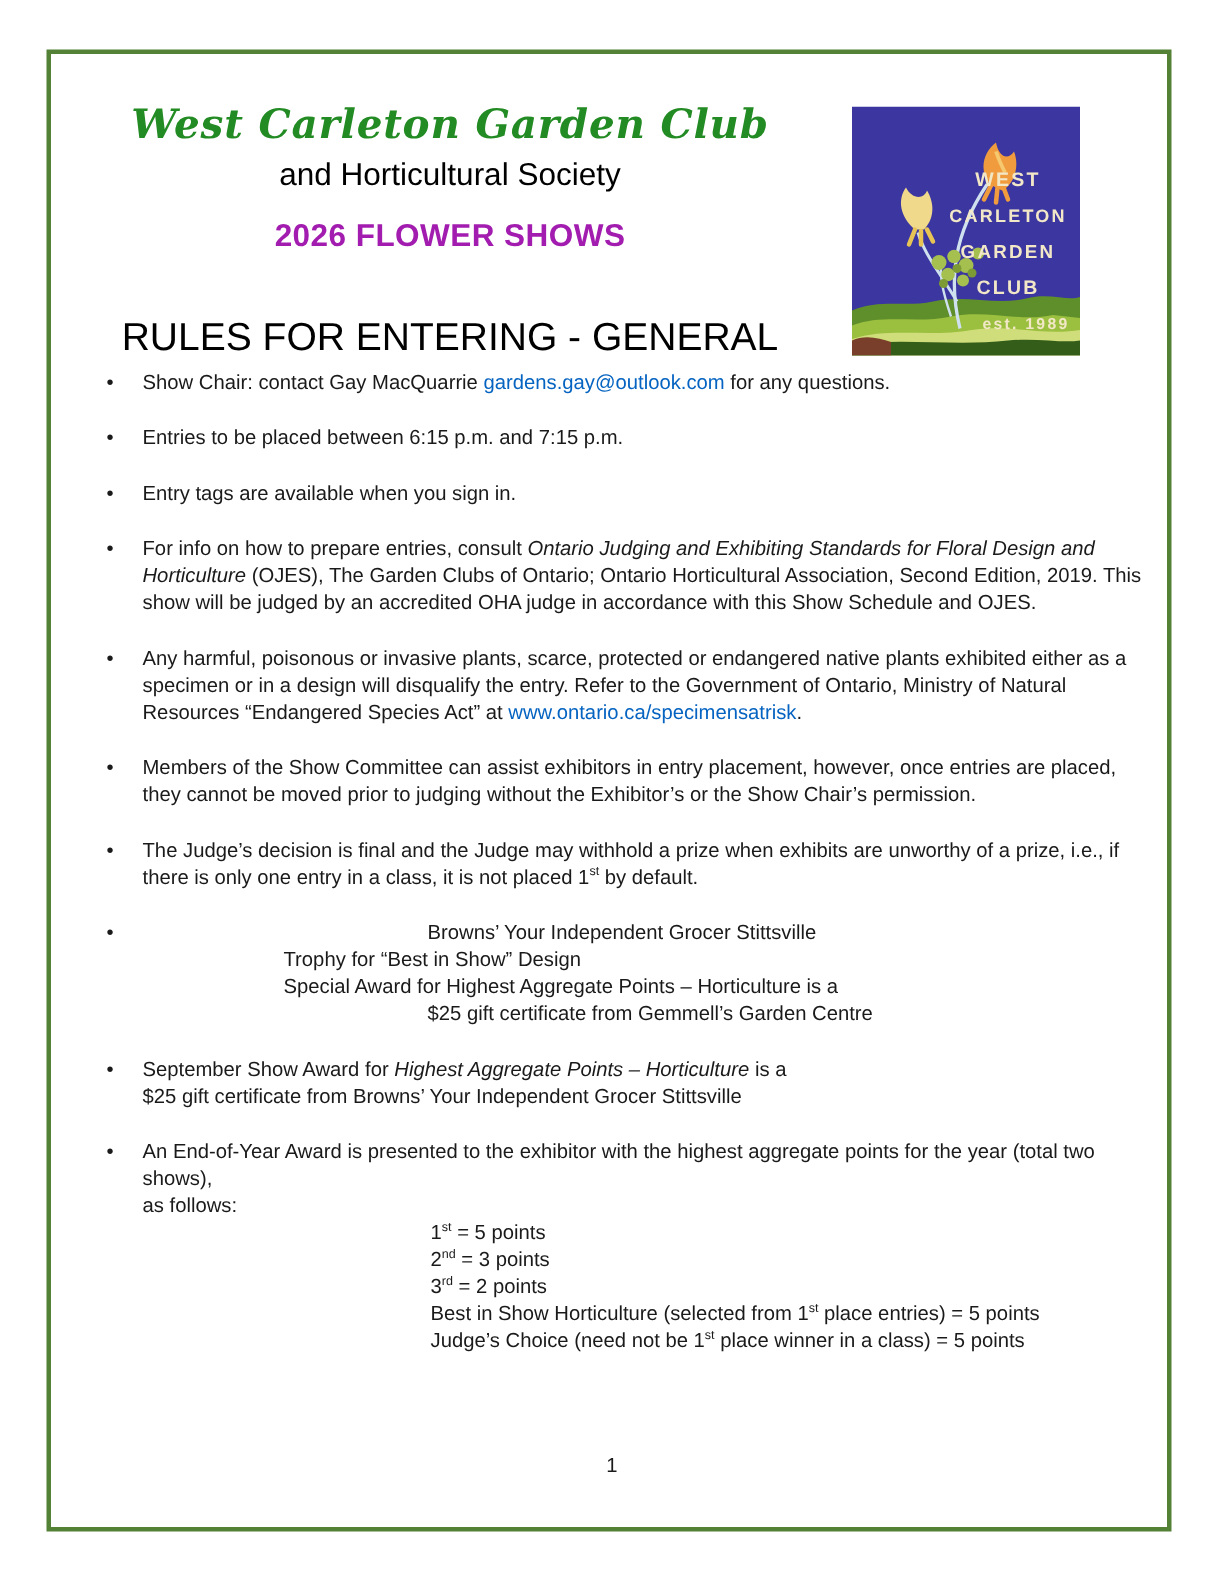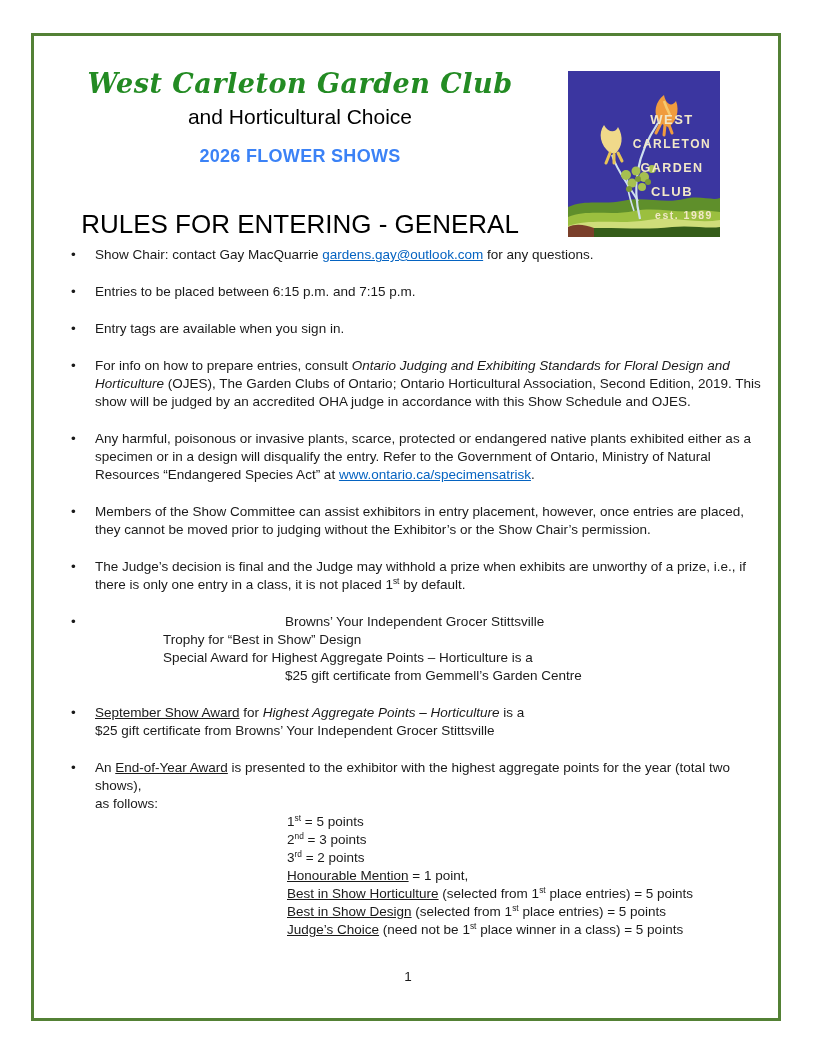--- a/index.html
+++ b/index.html
@@ -11,58 +11,58 @@
     position:absolute;left:31px;top:33px;width:750px;height:988px;
     border:3px solid #538135;box-sizing:border-box;pointer-events:none;
   }
   
   .hdr{position:absolute;left:65px;width:470px;text-align:center;}
   .club-name{
     top:68px;font-family:"DejaVu Serif",serif;font-style:italic;font-weight:700;
     font-size:27px;color:#238b23;letter-spacing:.5px;
   }
   .club-sub{top:105px;font-size:21px;color:#000;}
-  .show-title{top:146px;font-size:18px;font-weight:700;color:#3b82f6;letter-spacing:.3px;}
+  .show-title{top:146px;font-size:21px;font-weight:700;color:#a21caf;letter-spacing:.3px;}
   .rules-title{top:209px;font-size:26px;font-weight:400;color:#000;}
   
   .logo{position:absolute;left:568px;top:71px;width:152px;height:166px;}
   .logo svg{display:block;}
   .logo text{
     font-family:"Liberation Sans",sans-serif;font-weight:700;
     fill:#f2e8c8;letter-spacing:1.5px;
   }
   
   .content{
     position:absolute;left:64px;top:246px;width:700px;
     font-size:13.5px;line-height:18px;
   }
   .bullet{position:relative;padding-left:31px;margin:0 0 19px 0;}
   .bullet::before{content:"\2022";position:absolute;left:7px;top:0;font-size:13.5px;}
   .award-row{display:flex;}
   .award-label{flex:0 0 142px;}
   .award-text{flex:1 1 auto;}
-  .ind-a{margin-left:68px;}
+  .ind-a{margin-left:94px;}
   .ind-b{margin-left:190px;}
   .ind-pts{margin-left:192px;}
   
   .r-i{font-style:italic;}
   .r-b{font-weight:400;}
-  .r-u{text-decoration:underline;}
+  .r-u{}
   .r-link{color:#0563c1;}
   .r-sup{vertical-align:super;font-size:.62em;line-height:0;}
   
   .page-num{position:absolute;left:0;top:969px;width:816px;text-align:center;font-size:13.5px;}
 </style>
 </head>
 <body>
 
 <div class="border-frame"></div>
 
 <div class="hdr club-name">West Carleton Garden Club</div>
-<div class="hdr club-sub">and Horticultural Choice</div>
+<div class="hdr club-sub">and Horticultural Society</div>
 <div class="hdr show-title">2026 FLOWER SHOWS</div>
 <div class="hdr rules-title">RULES FOR ENTERING - GENERAL</div>
 
 <div class="logo">
   <svg width="152" height="166" viewBox="0 0 152 166">
     <rect x="0" y="0" width="152" height="166" fill="#3b36a0"></rect>
 
     <g>
       <path d="M0,136 C18,128 36,134 54,130 C76,125 96,133 116,128 C132,124 144,130 152,127 L152,166 L0,166 Z" fill="#5f8f2b"></path>
       <path d="M0,146 C20,138 44,145 66,140 C90,135 112,144 134,139 L152,141 L152,166 L0,166 Z" fill="#9bbf3f"></path>
@@ -129,21 +129,19 @@
     <div><span class="r-u">September Show Award</span><span> for </span><span class="r-i">Highest Aggregate Points – Horticulture</span><span> is a</span></div>
     <div><span>$25 gift certificate from </span><span class="r-b">Browns’ Your Independent Grocer Stittsville</span></div>
   </div>
 
   <div class="bullet">
     <div><span>An </span><span class="r-u">End-of-Year Award</span><span> is presented to the exhibitor with the highest aggregate points for the year (total two shows),</span></div>
     <div><span>as follows:</span></div>
     <div class="ind-pts"><span>1</span><span class="r-sup">st</span><span> = 5 points</span></div>
     <div class="ind-pts"><span>2</span><span class="r-sup">nd</span><span> = 3 points</span></div>
     <div class="ind-pts"><span>3</span><span class="r-sup">rd</span><span> = 2 points</span></div>
-    <div class="ind-pts"><span class="r-u">Honourable Mention</span><span> = 1 point,</span></div>
     <div class="ind-pts"><span class="r-u">Best in Show Horticulture</span><span> (selected from 1</span><span class="r-sup">st</span><span> place entries) = 5 points</span></div>
-    <div class="ind-pts"><span class="r-u">Best in Show Design</span><span> (selected from 1</span><span class="r-sup">st</span><span> place entries) = 5 points</span></div>
     <div class="ind-pts"><span class="r-u">Judge’s Choice</span><span> (need not be 1</span><span class="r-sup">st</span><span> place winner in a class) = 5 points</span></div>
   </div>
 
 </div>
 
 <div class="page-num">1</div>
 
 </body></html>

